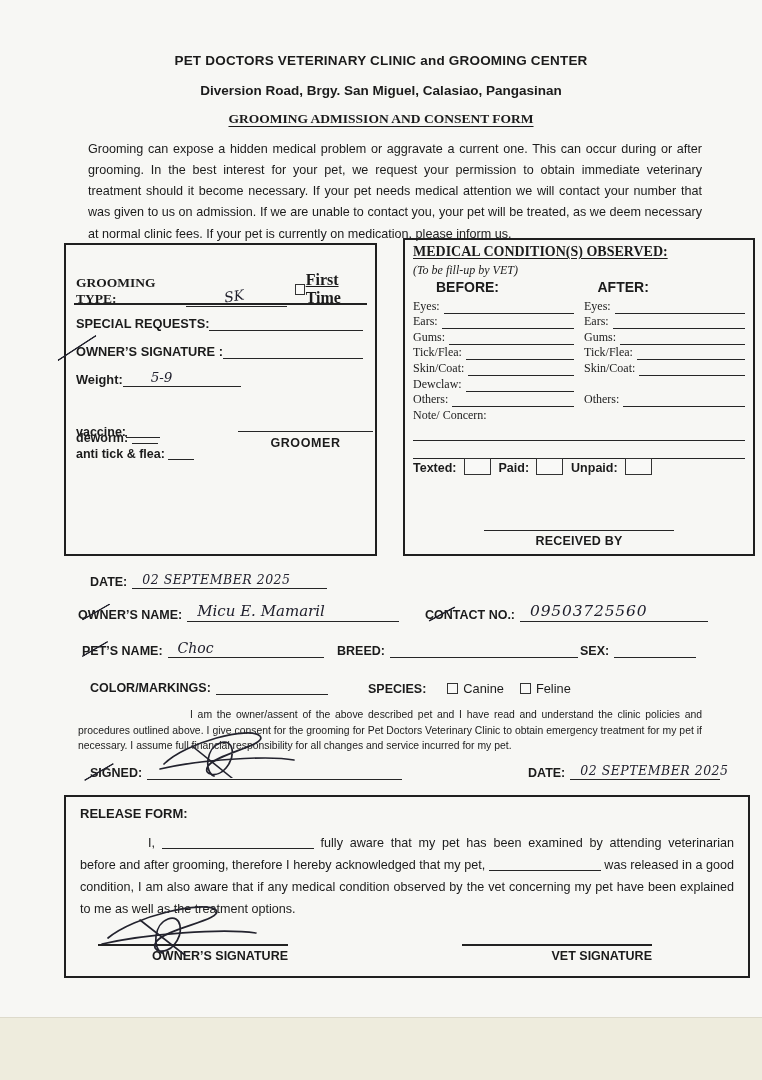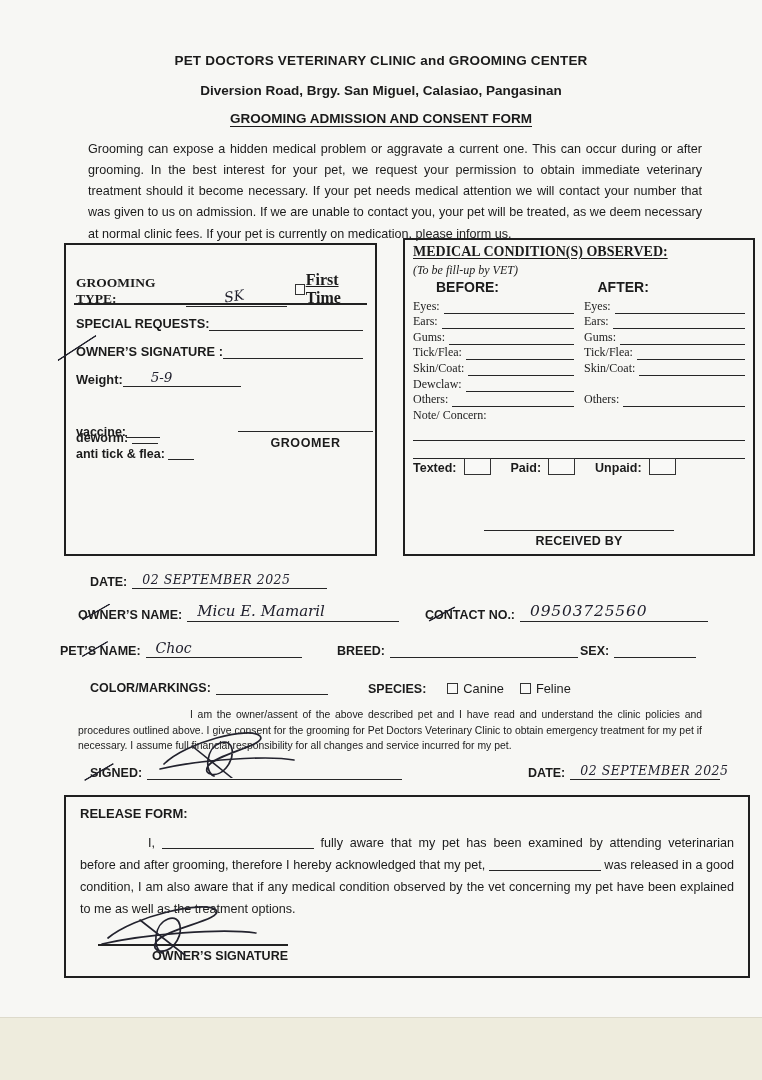--- a/index.html
+++ b/index.html
@@ -20,21 +20,21 @@
   .hw  { font-family:"DejaVu Serif", serif; font-style:italic; color:#20202d; white-space:nowrap; }
   .ln .hw, .lnf .hw { position:absolute; left:10px; bottom:0px; }
   .cb  { display:inline-block; width:11px; height:11px; border:1.5px solid #333; background:#f9f9f7; box-sizing:border-box; }
   .tbox{ display:inline-block; width:27px; height:17px; border:1.8px solid #333; background:#f9f9f7; box-sizing:border-box; margin-left:7px; vertical-align:-3px; }
   .slash { position:absolute; border-top:2px solid #23232e; border-radius:2px; }
   svg.sig { position:absolute; pointer-events:none; }
 
   
   #clinic { top:53px;  font-size:13.5px; letter-spacing:0.2px; }
   #addr   { top:83px;  font-size:13.5px; }
-  #title  { top:111px; font-size:13.5px; text-decoration:underline; text-underline-offset:3px; }
+  #title  { top:111px; font-size:13.5px; text-decoration:underline; text-underline-offset:3px;font-family:Liberation Serif, serif; }
   .intro  { position:absolute; left:88px; top:139px; width:614px;
             font-size:12.6px; line-height:1.68; text-align:justify; }
 
   
   #grooming-box { left:64px; top:243px; width:313px; height:313px; }
   .g-inner { position:absolute; inset:0; }
   #gt-row { position:absolute; left:10px; top:26px; right:8px; display:flex; align-items:flex-end; }
   #gt-row .serif-lbl { font-family:"Liberation Serif",serif; font-weight:bold; font-size:13.5px; }
   #gt-line { width:118px; margin-left:4px; }
   #gt-line .hw { left:38px; bottom:2px; font-size:14px; transform:rotate(-9deg); }
@@ -62,36 +62,36 @@
                font-weight:normal; font-style:italic; font-size:12px; }
   #med-headers { position:absolute; left:8px; right:8px; top:39px; display:grid;
                grid-template-columns:1fr 1fr; column-gap:14px; font-weight:bold; font-size:14px;padding-left:23px; }
   #med-rows { position:absolute; left:8px; right:8px; top:58px; }
   .mrow { display:grid; grid-template-columns:1fr 1fr; column-gap:10px;
           font-family:"Liberation Serif",serif; font-size:12px; height:15.6px; align-items:end; }
   .mcell { display:flex; align-items:flex-end; }
   .mcell .lnf { margin-left:4px; border-bottom-width:1.3px; }
   .note-lbl { font-family:"Liberation Serif",serif; font-size:12px; height:15.6px; display:flex; align-items:flex-end; }
   .note-line { border-bottom:1.3px solid #262626; height:17px; }
-  #texted-row { position:absolute; left:8px; top:218px; display:flex; align-items:center; gap:20px;
+  #texted-row { position:absolute; left:8px; top:218px; display:flex; align-items:center; gap:8px;
                 font-size:12.5px; font-weight:bold; }
   #received { position:absolute; left:0; right:0; bottom:6px; text-align:center; }
   #received .r-line { width:190px; margin:0 auto; border-bottom:1.5px solid #262626; height:0; }
   #received .r-lbl  { font-weight:bold; font-size:12.5px; margin-top:3px; letter-spacing:0.2px; }
 
   
   .d-group { position:absolute; display:flex; align-items:flex-end; font-size:12.5px; }
   .d-group .lbl { margin-right:5px; }
   #row-date { left:90px; top:575px; }
   #row-date .ln { width:195px; } #row-date .hw { font-size:12.5px; letter-spacing:0.5px; bottom:1px; }
   #owner-group { left:78px; top:608px; }
   #owner-group .ln { width:212px; } #owner-group .hw { font-size:15px; bottom:1px; }
   #contact-group { left:425px; top:608px; }
   #contact-group .ln { width:188px; } #contact-group .hw { font-size:15.5px; letter-spacing:0.8px; bottom:1px; }
-  #pet-group { left:60px; top:644px; }
+  #pet-group { left:82px; top:644px; }
   #pet-group .ln { width:156px; } #pet-group .hw { font-size:14px; bottom:1px; }
   #breed-group { left:337px; top:644px; } #breed-group .ln { width:188px; }
   #sex-group { left:580px; top:644px; } #sex-group .ln { width:82px; }
   #color-group { left:90px; top:681px; } #color-group .ln { width:112px; }
   #species-group { left:368px; top:681px; align-items:center; }
   .sp-opt { margin-left:16px; display:flex; align-items:center; gap:5px; font-weight:normal; font-size:12.8px; }
   #consent { position:absolute; left:78px; top:707px; width:624px; font-size:10.4px;
              line-height:1.5; text-align:justify; text-indent:112px; }
   #signed-group { left:90px; top:766px; } #signed-group .ln { width:255px; }
   #signdate-group { left:528px; top:766px; }
@@ -340,20 +340,24 @@
 
     <div class="sig-block" id="owner-sig-block">
       <svg class="sig" width="160" height="58" viewBox="0 0 160 58" style="left:2px; top:-46px;">
         <path d="M8 40 C34 18 104 2 116 12 C124 22 66 30 56 44 C50 54 66 57 74 47 C84 35 82 16 68 21 C54 26 52 50 62 55" stroke="#23232e" stroke-width="1.7" fill="none" stroke-linecap="round"></path>
         <path d="M2 46 C46 36 122 30 156 35" stroke="#23232e" stroke-width="1.6" fill="none" stroke-linecap="round"></path>
         <path d="M40 22 L86 58" stroke="#23232e" stroke-width="1.6" fill="none" stroke-linecap="round"></path>
       </svg>
       <div class="sig-line"></div>
       <div class="sig-lbl">OWNER’S SIGNATURE</div>
     </div>
+    <div class="sig-block" id="vet-sig-block">
+      <div class="sig-line"></div>
+      <div class="sig-lbl">VET SIGNATURE</div>
+    </div>
   </div>
 
   <div class="slash" style="left:80px;  top:611px; width:32px; transform:rotate(-30deg);"></div>
   <div class="slash" style="left:427px; top:613px; width:30px; transform:rotate(-28deg);"></div>
   <div class="slash" style="left:80px;  top:648px; width:30px; transform:rotate(-30deg);"></div>
   <div class="slash" style="left:82px;  top:771px; width:34px; transform:rotate(-30deg);"></div>
 
   <div class="paper-bottom"></div>
 </div>
 

